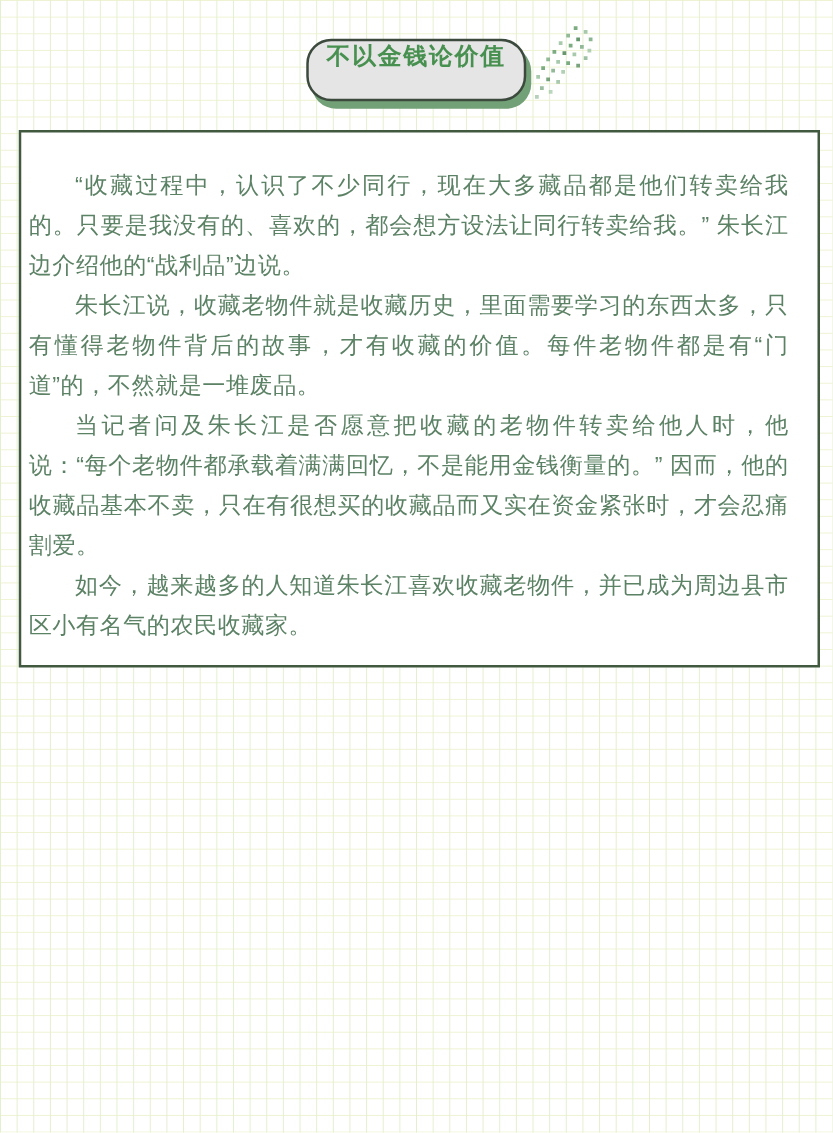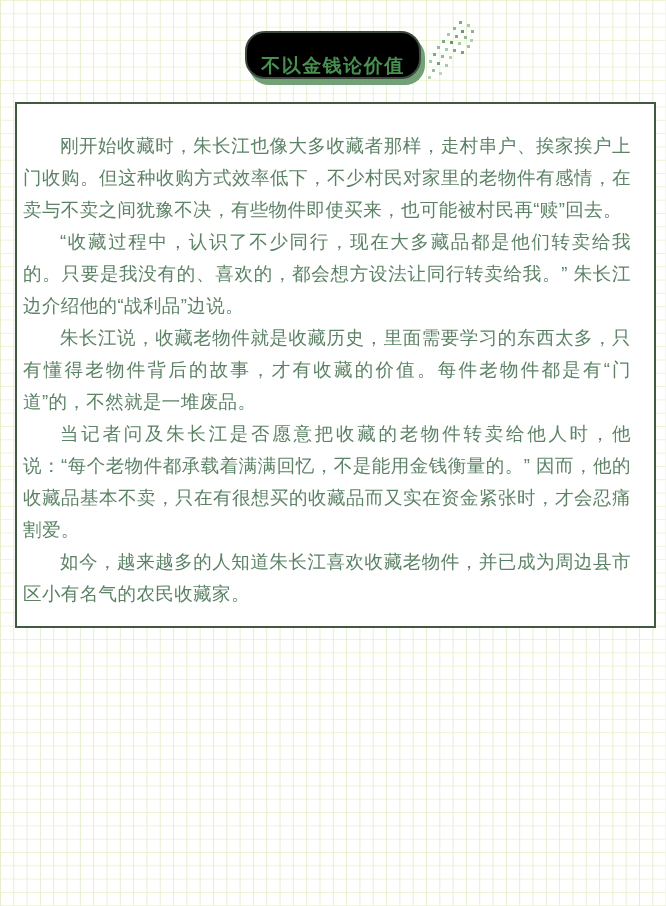--- a/index.html
+++ b/index.html
@@ -16,26 +16,26 @@
       linear-gradient(to bottom, #eff3d3 1px, transparent 1px);
     background-size: 13.32px 13.32px;
   }
   .badge-row {
     padding-top: 31px;
     display: flex;
     justify-content: center;
   }
   .badge {
     position: relative;
-    background: #000000;
+    background: #e5e5e5;
     border: 2px solid #3c4a3e;
     border-radius: 20px;
-    padding: 22px 14px;
+    padding: 2px 14px;
     box-shadow: 4px 6px 0 #72a077;
-    height: 38px;
+    height: 50px;
   }
   .badge-text {
     display: block;
     font-size: 19px;
     line-height: 22px;
     font-weight: bold;
     letter-spacing: 1.5px;
     color: #47904f;
     white-space: nowrap;
   }
@@ -96,19 +96,18 @@
         <rect x="22" y="45" width="3" height="3" fill="#86b28c" opacity="0.7"></rect>
         <rect x="9" y="50" width="3" height="3" fill="#6fa375" opacity="0.7"></rect>
         <rect x="16" y="53" width="3" height="3" fill="#9ec4a3" opacity="0.7"></rect>
         <rect x="5" y="57" width="3" height="3" fill="#86b28c" opacity="0.6"></rect>
       </g>
     </svg>
   </div>
 </div>
 
 <div class="card">
-  <p>刚开始收藏时，朱长江也像大多收藏者那样，走村串户、挨家挨户上门收购。但这种收购方式效率低下，不少村民对家里的老物件有感情，在卖与不卖之间犹豫不决，有些物件即使买来，也可能被村民再“赎”回去。</p>
   <p>“收藏过程中，认识了不少同行，现在大多藏品都是他们转卖给我的。只要是我没有的、喜欢的，都会想方设法让同行转卖给我。” 朱长江边介绍他的“战利品”边说。</p>
   <p>朱长江说，收藏老物件就是收藏历史，里面需要学习的东西太多，只有懂得老物件背后的故事，才有收藏的价值。每件老物件都是有“门道”的，不然就是一堆废品。</p>
   <p>当记者问及朱长江是否愿意把收藏的老物件转卖给他人时，他说：“每个老物件都承载着满满回忆，不是能用金钱衡量的。” 因而，他的收藏品基本不卖，只在有很想买的收藏品而又实在资金紧张时，才会忍痛割爱。</p>
   <p>如今，越来越多的人知道朱长江喜欢收藏老物件，并已成为周边县市区小有名气的农民收藏家。</p>
 
 </div>
 
 </body></html>

